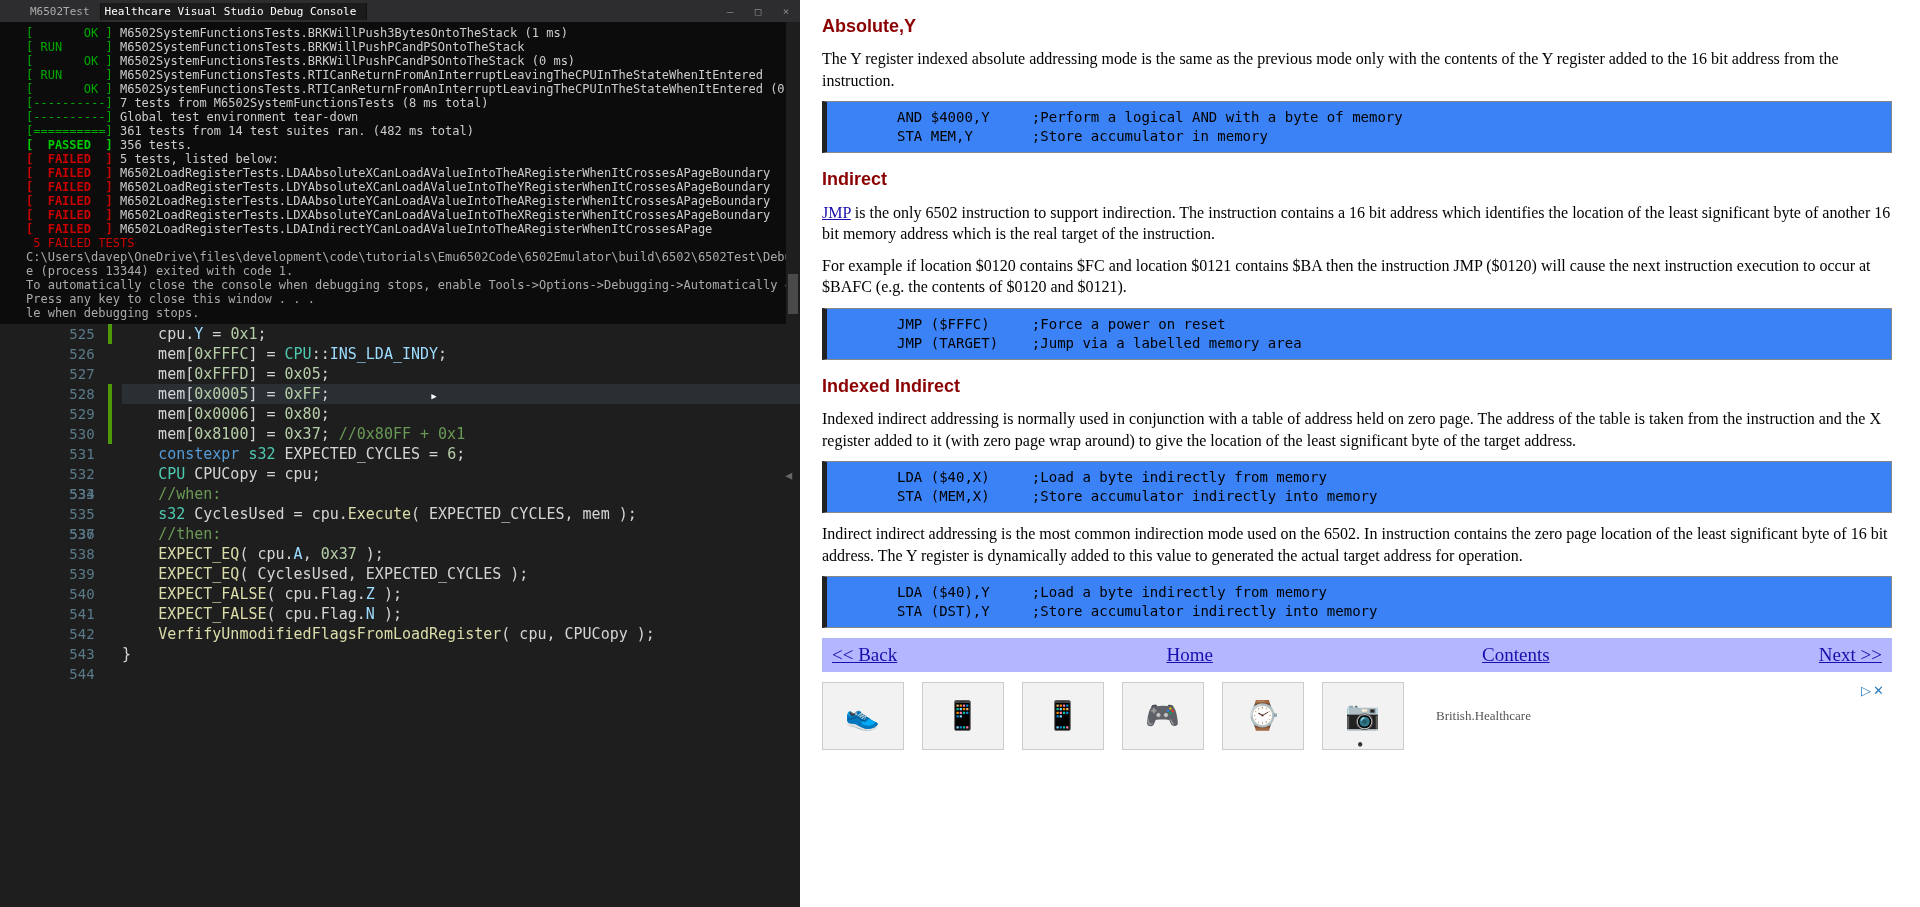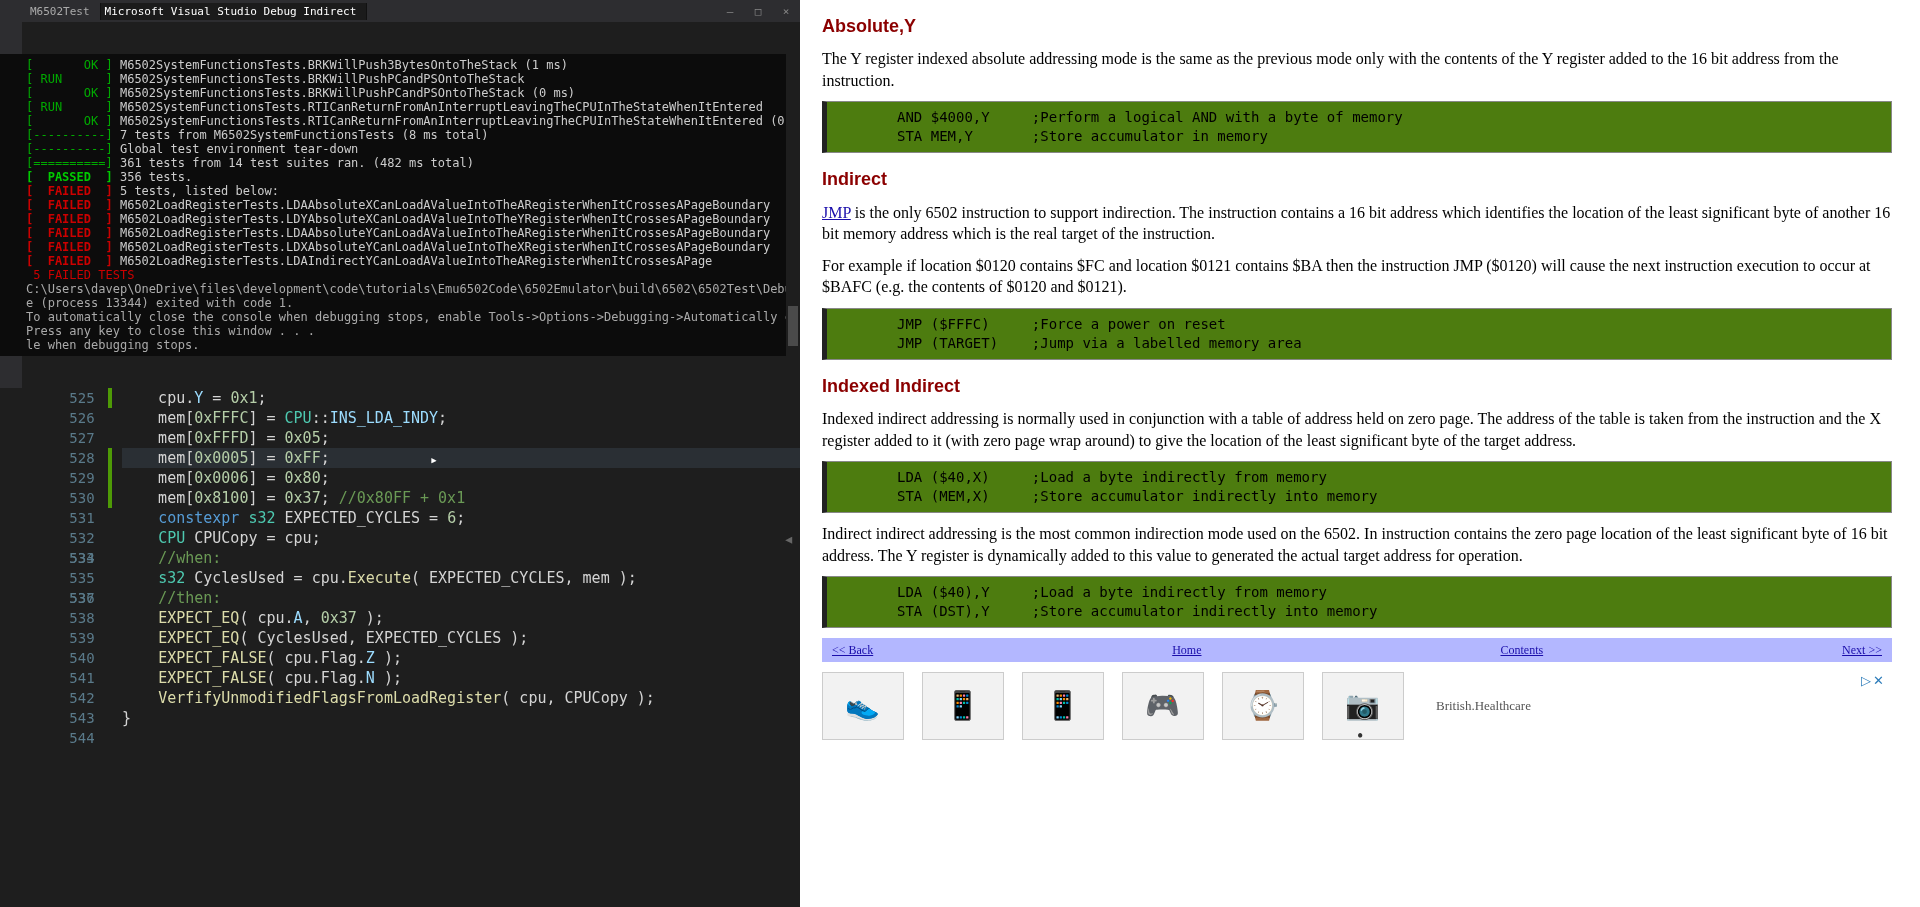--- a/index.html
+++ b/index.html
@@ -1,20 +1,20 @@
 <!DOCTYPE html>
 <html><head>
 <meta charset="utf-8">
 <style>
 * { margin:0; padding:0; box-sizing:border-box; }
 body { font-family:Consolas,monospace; font-size:13px; background:#fff; overflow:hidden; }
 .screen { display:flex; width:1920px; height:907px; }
 
 
-.left { width:800px; background:#1e1e1e; color:#ccc; position:relative; display:flex; flex-direction:column;gap:32px; }
+.left { width:800px; background:#1e1e1e; color:#ccc; position:relative; display:flex; flex-direction:column; }
 .vs-sidebar { position:absolute; left:0; top:0; width:22px; height:100%; background:#2d2d30; writing-mode:vertical-rl; color:#888; font-size:11px; padding-top:8px; text-align:center; }
 .tabstrip { height:22px; background:#2d2d30; display:flex; align-items:center; padding-left:26px; font-size:11px; color:#aaa; }
 .tab { padding:2px 10px 2px 4px; border-right:1px solid #111; }
 .tab.active { background:#1b1b1b; color:#fff; }
 .winbtns { margin-left:auto; display:flex; }
 .winbtns span { width:28px; text-align:center; color:#888; }
 
 .console { flex:0 0 auto; background:#0c0c0c; font-family:Consolas,monospace; font-size:12px; line-height:14px; padding:4px 8px 4px 26px; position:relative; overflow:hidden; }
 .console .scrollbar { position:absolute; right:0; top:0; width:14px; height:100%; background:#1e1e1e; }
 .console .thumb { position:absolute; right:2px; width:10px; height:40px; bottom:10px; background:#4a4a4a; }
@@ -43,41 +43,41 @@
 .fn   { color:#dcdcaa; }
 .mem  { color:#9cdcfe; }
 .cursor { position:absolute; left:430px; top:64px; color:#fff; }
 .collapse-handle { position:absolute; right:6px; top:140px; color:#666; font-size:18px; }
 
 
 .right { flex:1; background:#fff; color:#000; font-family:Georgia,serif; font-size:16px; line-height:1.35; padding:0 28px 4px 22px; overflow:hidden; position:relative; }
 .right h2 { color:#8b0000; font-family:Verdana,sans-serif; font-weight:bold; font-size:18px; margin:14px 0 10px; }
 .right p { margin:6px 0 10px; }
 .right a { color:#1a0dab; text-decoration:underline; }
-.codeblock { border:1px solid #888; border-left:5px solid #222; padding:6px 12px 6px 70px; font-family:Consolas,monospace; font-size:14px; white-space:pre; margin:4px 0 10px; background:#4d7c0f; }
-.navbar { background:#b3b7ff; display:flex; justify-content:space-between; align-items:flex-start; padding:4px 10px; margin-top:6px; font-size:12px; }
+.codeblock { border:1px solid #888; border-left:5px solid #222; padding:6px 12px 6px 70px; font-family:Consolas,monospace; font-size:14px; white-space:pre; margin:4px 0 10px; background:#3b82f6; }
+.navbar { background:#b3b7ff; display:flex; justify-content:space-between; align-items:flex-start; padding:4px 10px; margin-top:6px; font-size:19px; }
 .navbar a { color:#1a0dab; }
 
 .ads { display:flex; gap:18px; align-items:center; margin-top:10px; position:relative; }
 .ad-item { width:82px; height:68px; border:1px solid #ccc; background:#f2f2f2; display:flex; align-items:center; justify-content:center; font-size:28px; }
 .ad-info { position:absolute; right:8px; top:0; color:#2b7bb9; font-size:13px; display:flex; gap:2px; }
 .ad-text { font-size:13px; color:#555; margin-left:14px; }
 .dots { position:absolute; left:50%; bottom:-8px; font-size:18px; color:#333; }
 </style>
 </head>
 <body>
 
 <div class="screen">
 
   <div class="left">
     <div class="vs-sidebar">Solution Explorer</div>
 
     <div class="tabstrip">
       <div class="tab">M6502Test</div>
-      <div class="tab active">Microsoft Visual Studio Debug Indirect</div>
+      <div class="tab active">Healthcare Visual Studio Debug Console</div>
       <div class="winbtns">
         <span>—</span>
         <span>□</span>
         <span>×</span>
       </div>
     </div>
 
     <div class="console" id="console">
       <div class="cl"><span class="br-ok">[       OK ]</span> M6502SystemFunctionsTests.BRKWillPush3BytesOntoTheStack (1 ms)</div>
         <div class="cl"><span class="br-run">[ RUN      ]</span> M6502SystemFunctionsTests.BRKWillPushPCandPSOntoTheStack</div>

